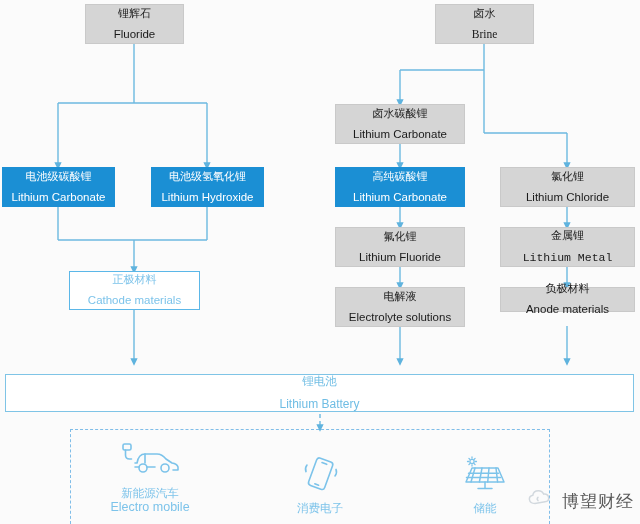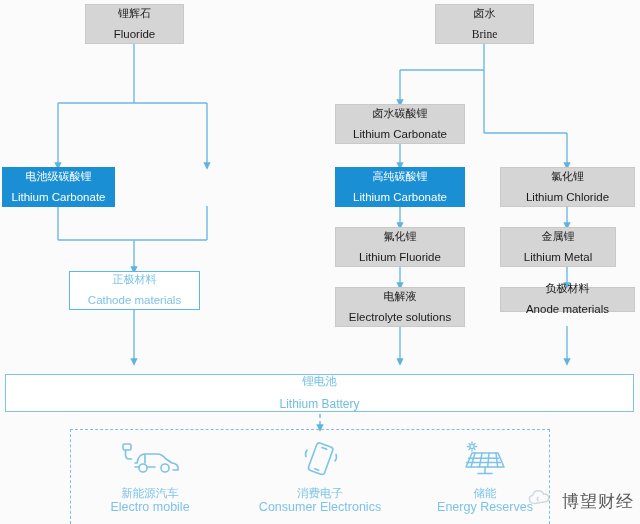--- a/index.html
+++ b/index.html
@@ -130,20 +130,24 @@
   <div class="node gray" style="left:435px;top:4px;width:99px;height:40px;font-family:Liberation Serif, serif;">
     <span class="cn">卤水</span>
     <span class="en">Brine</span>
   </div>
 
   <div class="node blue" style="left:2px;top:167px;width:113px;height:40px;">
     <span class="cn">电池级碳酸锂</span>
     <span class="en">Lithium Carbonate</span>
   </div>
 
+  <div class="node blue" style="left:151px;top:167px;width:113px;height:40px;">
+    <span class="cn">电池级氢氧化锂</span>
+    <span class="en">Lithium Hydroxide</span>
+  </div>
 
   <div class="node gray" style="left:335px;top:104px;width:130px;height:40px;">
     <span class="cn">卤水碳酸锂</span>
     <span class="en">Lithium Carbonate</span>
   </div>
 
   <div class="node blue" style="left:335px;top:167px;width:130px;height:40px;">
     <span class="cn">高纯碳酸锂</span>
     <span class="en">Lithium Carbonate</span>
   </div>
@@ -151,21 +155,21 @@
   <div class="node gray" style="left:500px;top:167px;width:135px;height:40px;">
     <span class="cn">氯化锂</span>
     <span class="en">Lithium Chloride</span>
   </div>
 
   <div class="node gray" style="left:335px;top:227px;width:130px;height:40px;">
     <span class="cn">氟化锂</span>
     <span class="en">Lithium Fluoride</span>
   </div>
 
-  <div class="node gray" style="left:500px;top:227px;width:116px;height:40px;">
+  <div class="node gray" style="left:500px;top:227px;width:135px;height:40px;font-family:Liberation Mono, monospace;">
     <span class="cn">金属锂</span>
     <span class="en">Lithium Metal</span>
   </div>
 
   <div class="node gray" style="left:335px;top:287px;width:130px;height:40px;align-items:center;">
     <span class="cn">电解液</span>
     <span class="en">Electrolyte solutions</span>
   </div>
 
   <div class="node gray" style="left:500px;top:287px;width:135px;height:25px;text-align:center;">
@@ -208,40 +212,38 @@
         <g transform="rotate(20 26 18)">
           <rect x="18" y="3" width="17" height="29" rx="3"></rect>
           <path d="M24 6.6 h5"></path>
           <path d="M24.5 29 h4"></path>
         </g>
         <path d="M13 9 q-2.4 3 -1 6.6"></path>
         <path d="M41 20 q2.4 -3 1 -6.6"></path>
       </svg>
     </span>
     <span class="cn">消费电子</span>
-    <span class="en">Consumer Electronics</span>
   </div>
 
   <div class="appcell" style="left:420px;top:440px;width:130px;height:76px;">
     <span class="icon">
       <svg width="52" height="36" viewBox="0 0 52 36" fill="none" stroke="#7cc3ea" stroke-width="1.5" stroke-linecap="round" stroke-linejoin="round">
         <g stroke-width="1.3">
           <circle cx="13" cy="5.5" r="2.1"></circle>
           <path d="M13 1 v1.2 M13 8.8 v1.2 M8.5 5.5 h1.2 M16.3 5.5 h1.2
                    M9.9 2.4 l.9 .9 M15.2 7.7 l.9 .9 M16.1 2.4 l-.9 .9 M10.8 7.7 l-.9 .9"></path>
         </g>
         <path d="M13 12 h26 l6 14 h-38 z"></path>
         <path d="M16 12 l-4 14 M23 12 l-2.6 14 M30 12 l-1.3 14 M37 12 l1.6 14"></path>
         <path d="M9.5 17.2 h30 M7.5 21.6 h34"></path>
         <path d="M26 26 v6"></path>
         <path d="M19 32.5 h14"></path>
       </svg>
     </span>
     <span class="cn">储能</span>
-    <span class="en">Energy Reserves</span>
   </div>
 
   <div id="watermark">
     <span>
       <svg width="30" height="22" viewBox="0 0 30 22" fill="none" stroke="#cfd6dc" stroke-width="1.5" stroke-linecap="round">
         <path d="M9 15.5 q-5 0 -5.6 -4 q-.4 -3.4 3.4 -4.2 q.6 -4.6 5.6 -4.6
                  q4 0 5.2 3.4 q4.4 -.4 5 3.4 q.6 3.8 -3.6 4.2 z"></path>
         <path d="M12 9.2 q-1.6 1.6 0 3.4"></path>
       </svg>
     </span>

